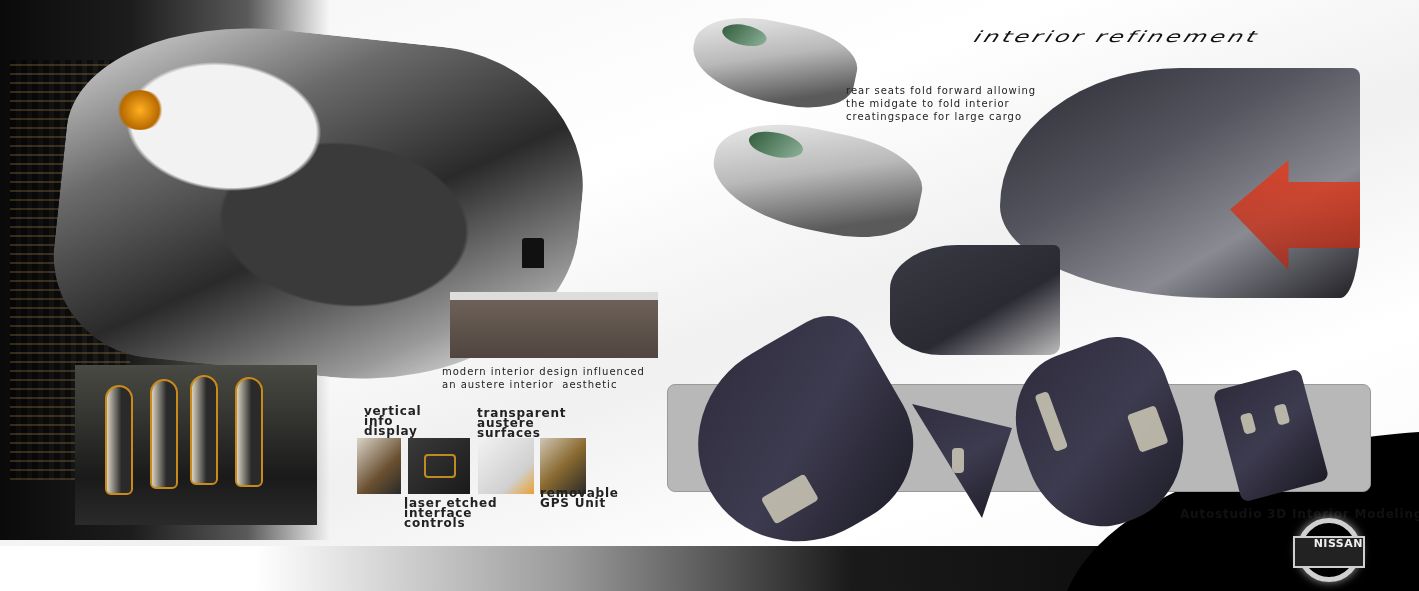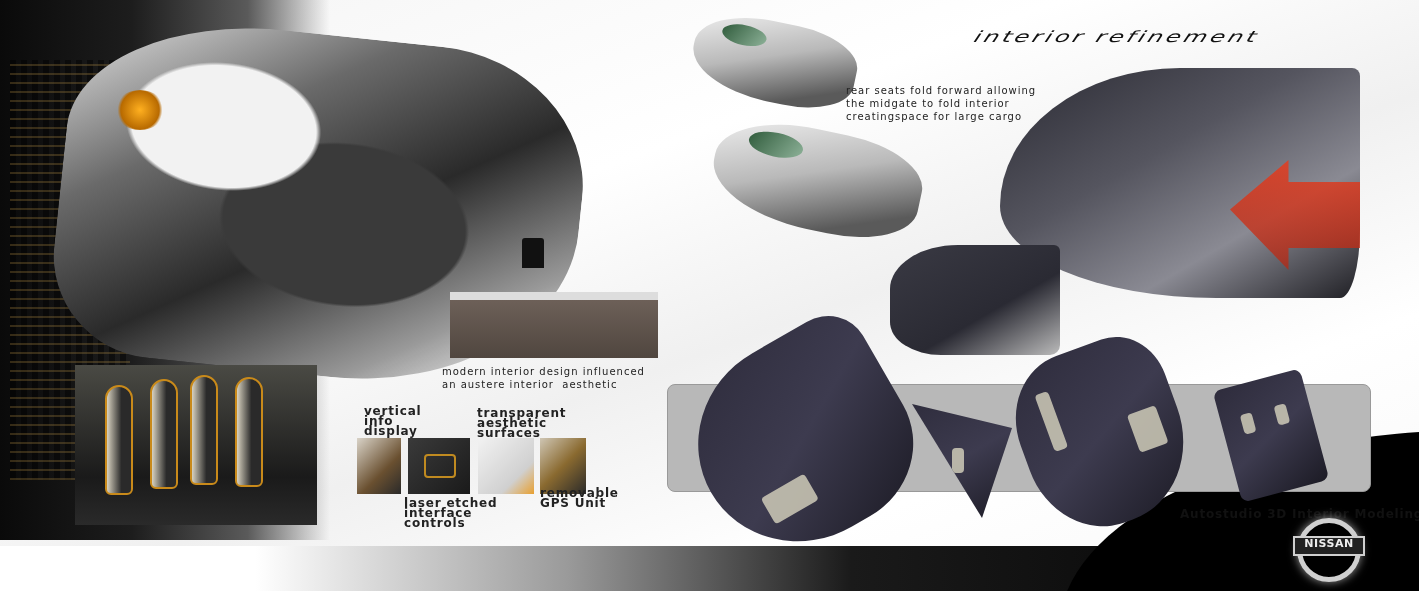--- a/index.html
+++ b/index.html
@@ -55,22 +55,22 @@
   .grey-strip{position:absolute;left:667px;top:384px;width:704px;height:108px;background:#b8b8b8;
     border-radius:8px;border:1px solid #999}
   .tub{position:absolute;background:linear-gradient(150deg,#2e2c3c 0%,#3d3b4f 50%,#1c1b25 100%)}
   .tub1{left:697px;top:340px;width:210px;height:200px;border-radius:50% 20% 40% 50%;transform:rotate(-30deg)}
   .tub2{left:912px;top:398px;width:100px;height:120px;clip-path:polygon(0 5%,100% 25%,70% 100%)}
   .tub3{left:1022px;top:345px;width:160px;height:180px;border-radius:40% 30% 50% 45%;transform:rotate(-20deg)}
   .tub4{left:1226px;top:378px;width:90px;height:115px;border-radius:8px;transform:rotate(-15deg)}
   .insert{position:absolute;background:#cfcbb8;border-radius:4px;opacity:.85}
   .nissan{position:absolute;left:1297px;top:518px;width:64px;height:64px;border-radius:50%;
     border:5px solid #d0d0d0;box-shadow:0 0 10px rgba(255,255,255,.6)}
-  .nissan-bar{position:absolute;left:1293px;top:536px;width:72px;height:20px;background:#222;
-    border:2px solid #d0d0d0;color:#eee;font-size:11px;font-weight:bold;text-align:center;line-height:12px;letter-spacing:.5px}
+  .nissan-bar{position:absolute;left:1293px;top:536px;width:72px;height:32px;background:#222;
+    border:2px solid #d0d0d0;color:#eee;font-size:11px;font-weight:bold;text-align:right;line-height:12px;letter-spacing:.5px}
 </style>
 </head>
 <body>
 
 <div class="board">
   <div class="bg-left"></div>
   <div class="city-lights"></div>
   <div class="bottom-band"></div>
   <div class="swoosh"></div>
 
@@ -88,21 +88,21 @@
     <div class="seat" style="left:30px;top:20px"></div>
     <div class="seat" style="left:75px;top:14px"></div>
     <div class="seat" style="left:115px;top:10px"></div>
     <div class="seat" style="left:160px;top:12px"></div>
   </div>
 
   <div class="small-caption" style="left:364px;top:406px">vertical
 info
 display</div>
   <div class="small-caption" style="left:477px;top:408px">transparent
-aesthetic
+austere
 surfaces</div>
   <div class="thumb t1"></div>
   <div class="thumb t2"></div>
   <div class="thumb t3"></div>
   <div class="thumb t4"></div>
   <div class="small-caption" style="left:404px;top:498px">laser etched
 interface
 controls</div>
   <div class="small-caption" style="left:540px;top:488px">removable
 GPS Unit</div>

